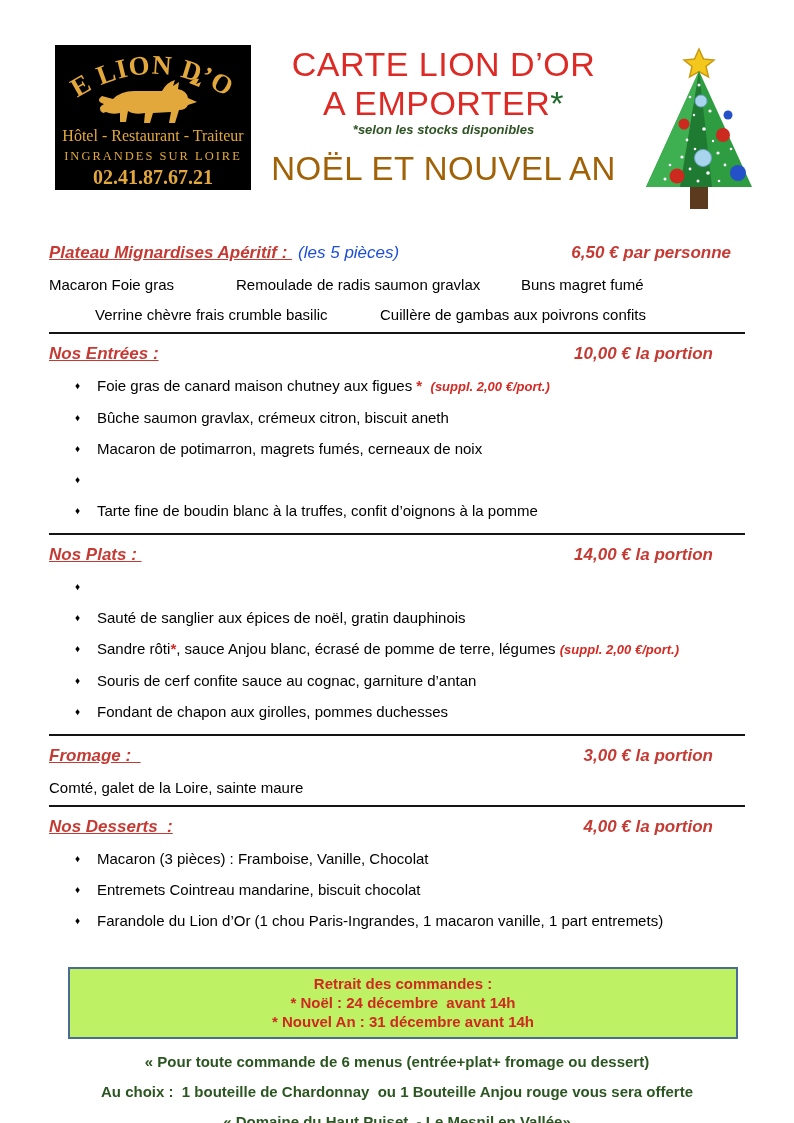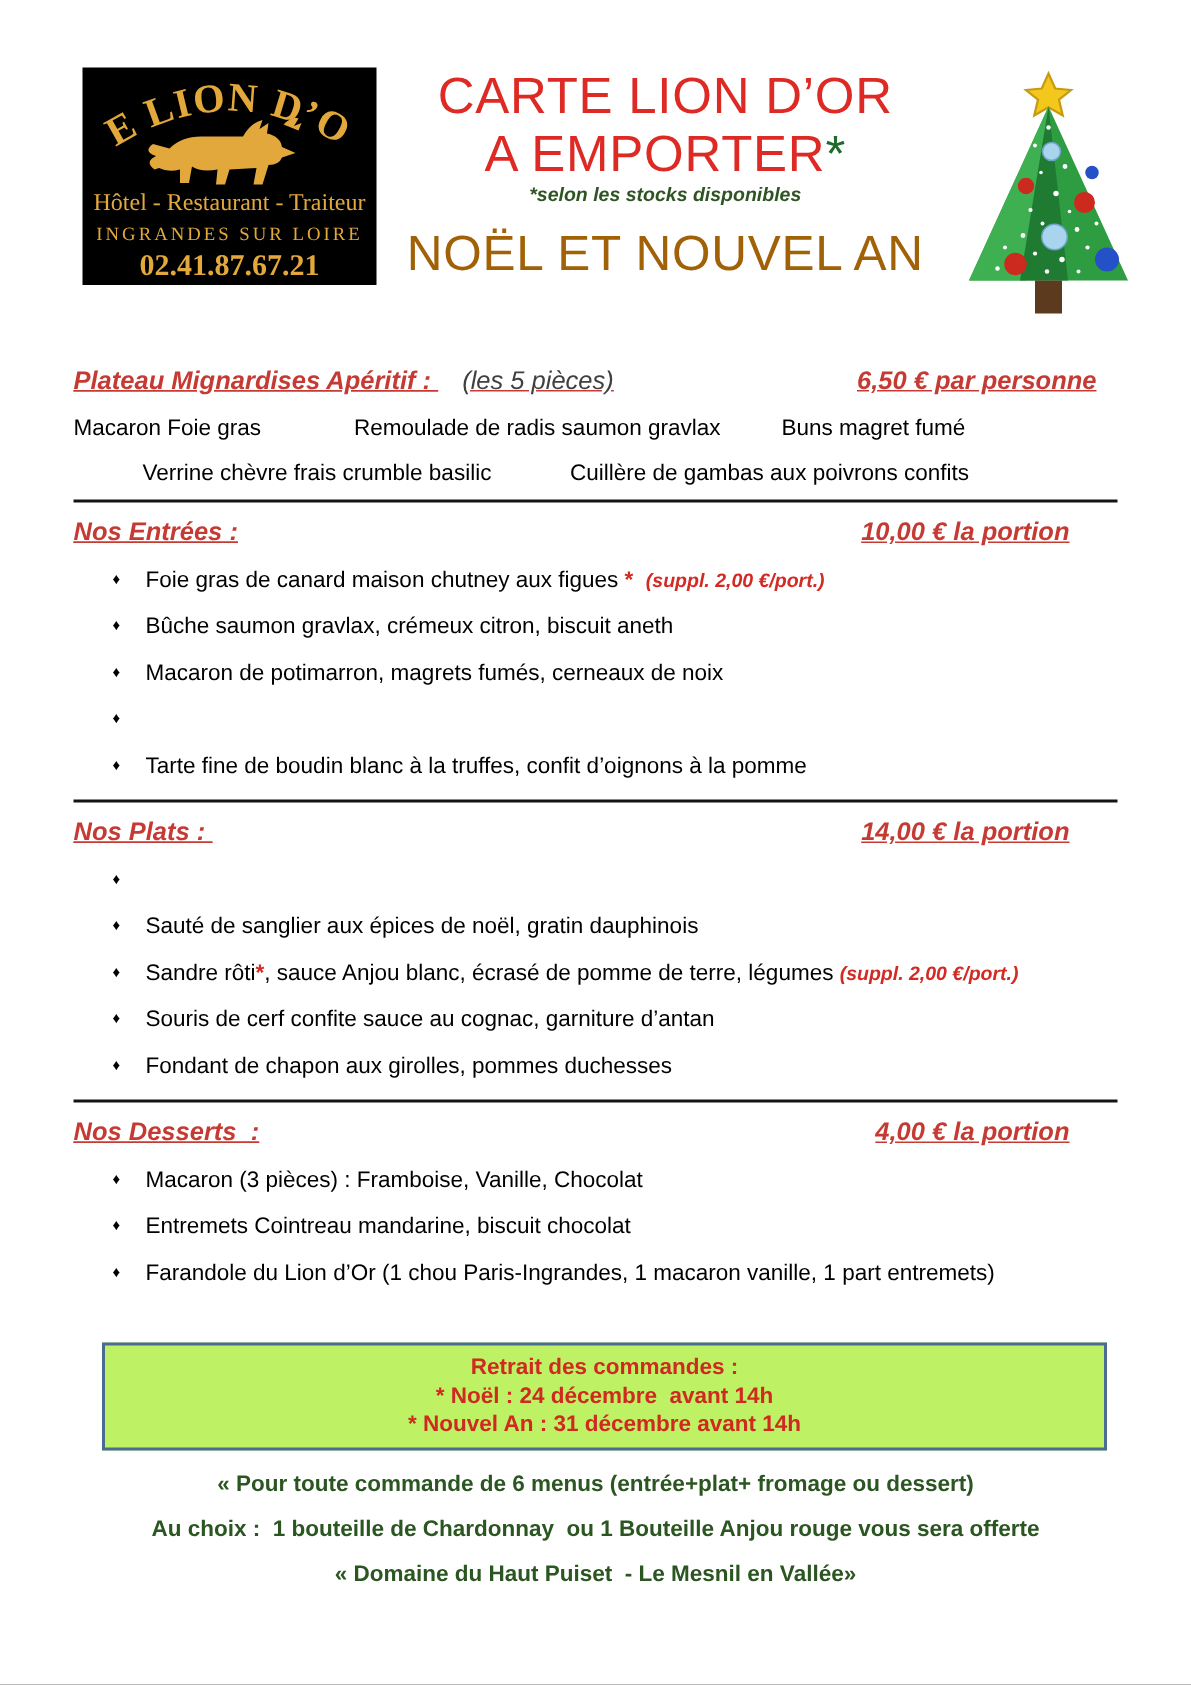--- a/index.html
+++ b/index.html
@@ -22,23 +22,23 @@
   .title-block { flex:1; text-align:center; padding-top:2px; }
   .title-1 { font-size:34px; color:#DD2A25; letter-spacing:0.5px; line-height:1.05; }
   .title-2 { font-size:34px; color:#DD2A25; letter-spacing:0.5px; line-height:1.05; margin-top:3px; }
   .green-ast { color:#1E6B2A; }
   .stock-note { font-size:13px; font-weight:bold; font-style:italic; color:#2F5424; margin-top:1px; }
   .title-3 { font-size:33px; color:#a16207; letter-spacing:0.5px; margin-top:13px; }
   .tree-wrap { width:118px; flex-shrink:0; margin-left:4px; }
   
   main { padding:0 49px; }
   .sec-head { display:flex; align-items:baseline; font-size:17px; font-weight:bold;
-    font-style:italic; color:#C53B34;text-decoration:underline; }
+    font-style:italic; color:#C53B34; }
   .sec-title { text-decoration:underline; white-space:pre; }
-  .sec-note { color:#404040; font-weight:normal; margin-left:16px; }
+  .sec-note { color:#1d4ed8; font-weight:normal; margin-left:6px; }
   .sec-price { margin-left:auto; margin-right:32px; white-space:pre; }
   .plateau .sec-price { margin-right:14px; }
   .plateau { margin-top:26px; }
   .plateau-row1 { display:flex; font-size:15px; margin-top:13px; }
   .plateau-row1 .c1 { width:187px; }
   .plateau-row1 .c2 { width:285px; }
   .plateau-row2 { display:flex; font-size:15px; margin-top:13px; padding-left:46px; }
   .plateau-row2 .c1 { width:285px; }
   hr.sep { border:0; border-top:2px solid #141414; margin:9px 0 0 0; }
   section.block { margin-top:10px; }
@@ -193,20 +193,28 @@
             <span class="txt"><span>Souris de cerf confite sauce au cognac, garniture d’antan</span></span>
           </li>
         <li>
             <span class="bullet">♦</span>
             <span class="txt"><span>Fondant de chapon aux girolles, pommes duchesses</span></span>
           </li>
       </ul>
       <hr class="sep">
     </section>
 
+    <section class="block">
+      <div class="sec-head">
+        <span class="sec-title">Fromage :&nbsp;&nbsp;</span>
+        <span class="sec-price">3,00 € la portion</span>
+      </div>
+      <div class="plain-line">Comté, galet de la Loire, sainte maure</div>
+      <hr class="sep">
+    </section>
 
     <section class="block">
       <div class="sec-head">
         <span class="sec-title">Nos Desserts&nbsp; :</span>
         <span class="sec-price">4,00 € la portion</span>
       </div>
       <ul class="items">
         <li>
             <span class="bullet">♦</span>
             <span class="txt"><span>Macaron (3 pièces) : Framboise, Vanille, Chocolat</span></span>

